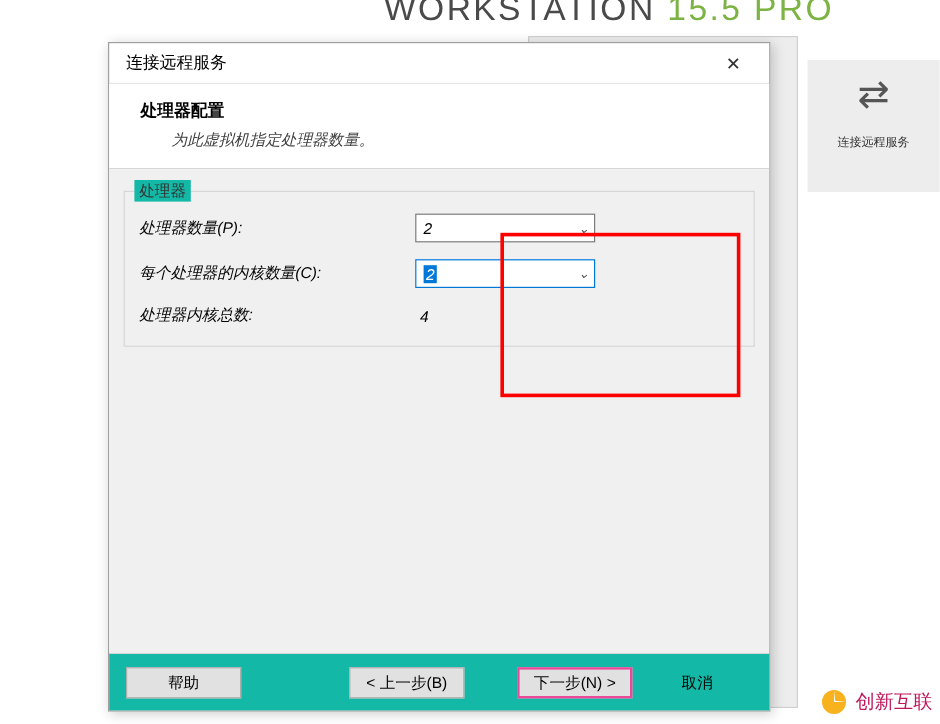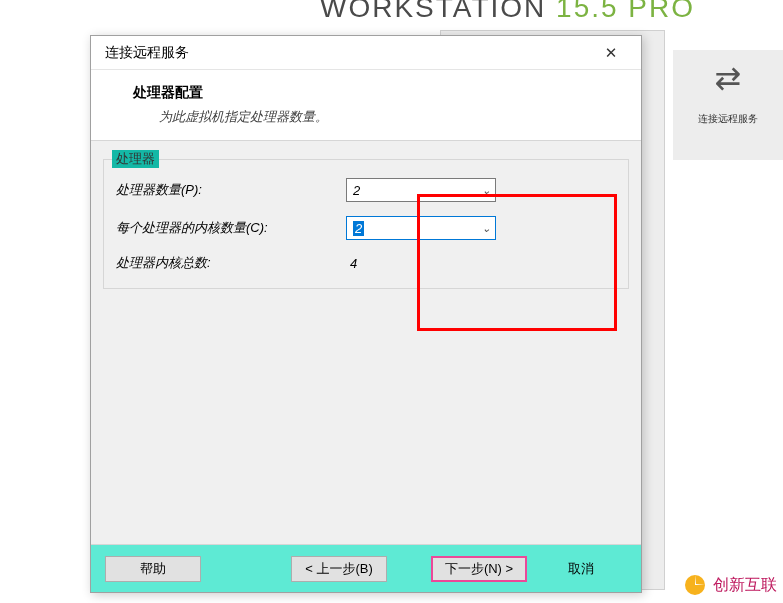--- a/index.html
+++ b/index.html
@@ -97,21 +97,21 @@
       height: 30px;
       display: flex;
       align-items: center;
       justify-content: center;
       font-size: 15px;
       color: #333;
       cursor: pointer;
     }
     .header-panel {
       background: #fff;
-      padding: 14px 24px 14px 42px;
+      padding: 14px 24px 14px 26px;
       border-bottom: 1px solid #d6d6d6;
     }
     .header-panel .hd-title {
       font-size: 14px;
       font-weight: bold;
       color: #000;
     }
     .header-panel .hd-desc {
       font-size: 13px;
       color: #404040;
@@ -184,21 +184,21 @@
       position: absolute;
       left: 326px;
       top: 158px;
       width: 200px;
       height: 137px;
       border: 3px solid #ff0000;
       pointer-events: none;
     }
     .footer-panel {
       height: 48px;
-      background: #5eead4;
+      background: #14b8a6;
       border-top: 1px solid #d6d6d6;
       display: flex;
       align-items: center;
       padding: 0 14px;
       gap: 8px;
     }
     .footer-panel .gap { flex: 1; }
     .btn {
       min-width: 96px;
       height: 26px;

